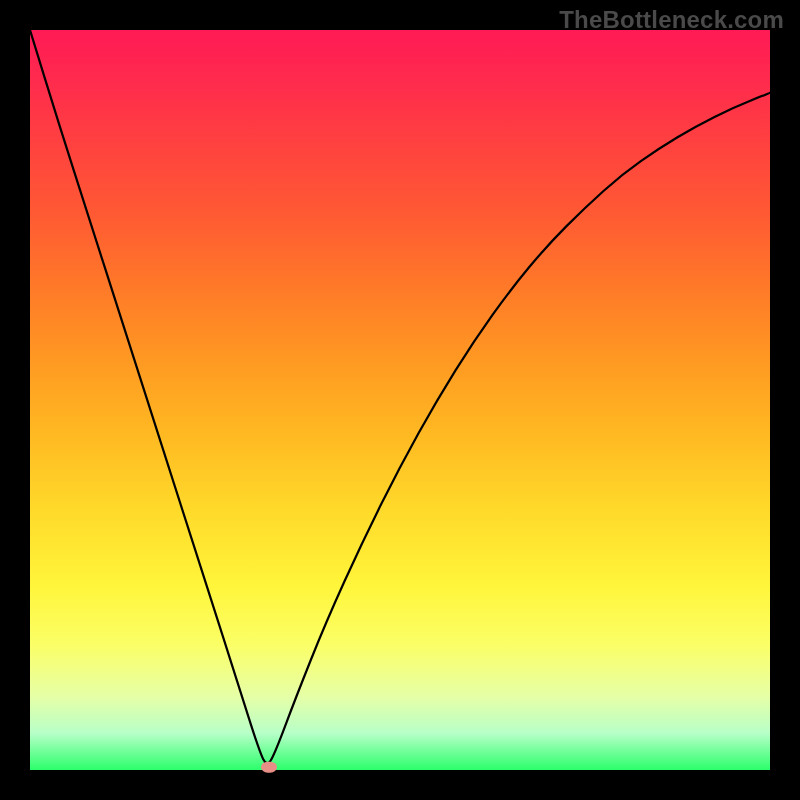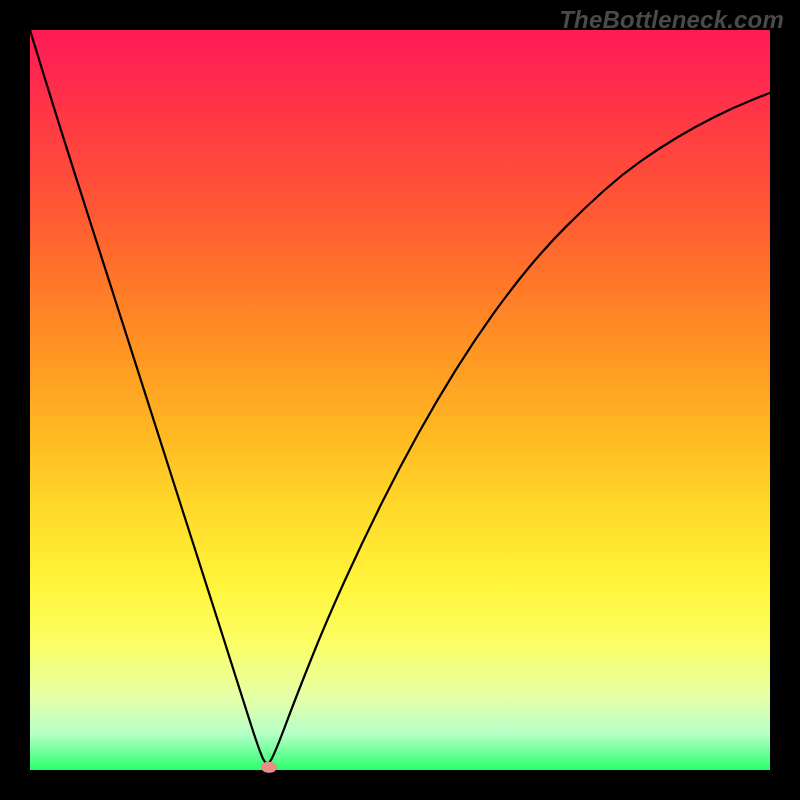--- a/index.html
+++ b/index.html
@@ -2,21 +2,20 @@
 <html><head>
 <meta charset="utf-8">
 <style>
   * { margin: 0; padding: 0; box-sizing: border-box; }
   html, body { width: 800px; height: 800px; overflow: hidden; background: #000; }
   .frame {
     position: relative;
     width: 800px;
     height: 800px;
     background: #000;
-    font-style: italic;
   }
   .watermark {
     position: absolute;
     top: 6px;
     right: 16px;
     font-family: Arial, Helvetica, sans-serif;
     font-size: 24px;
     font-weight: 600;
     color: #4a4a4a;
     letter-spacing: 0.2px;

